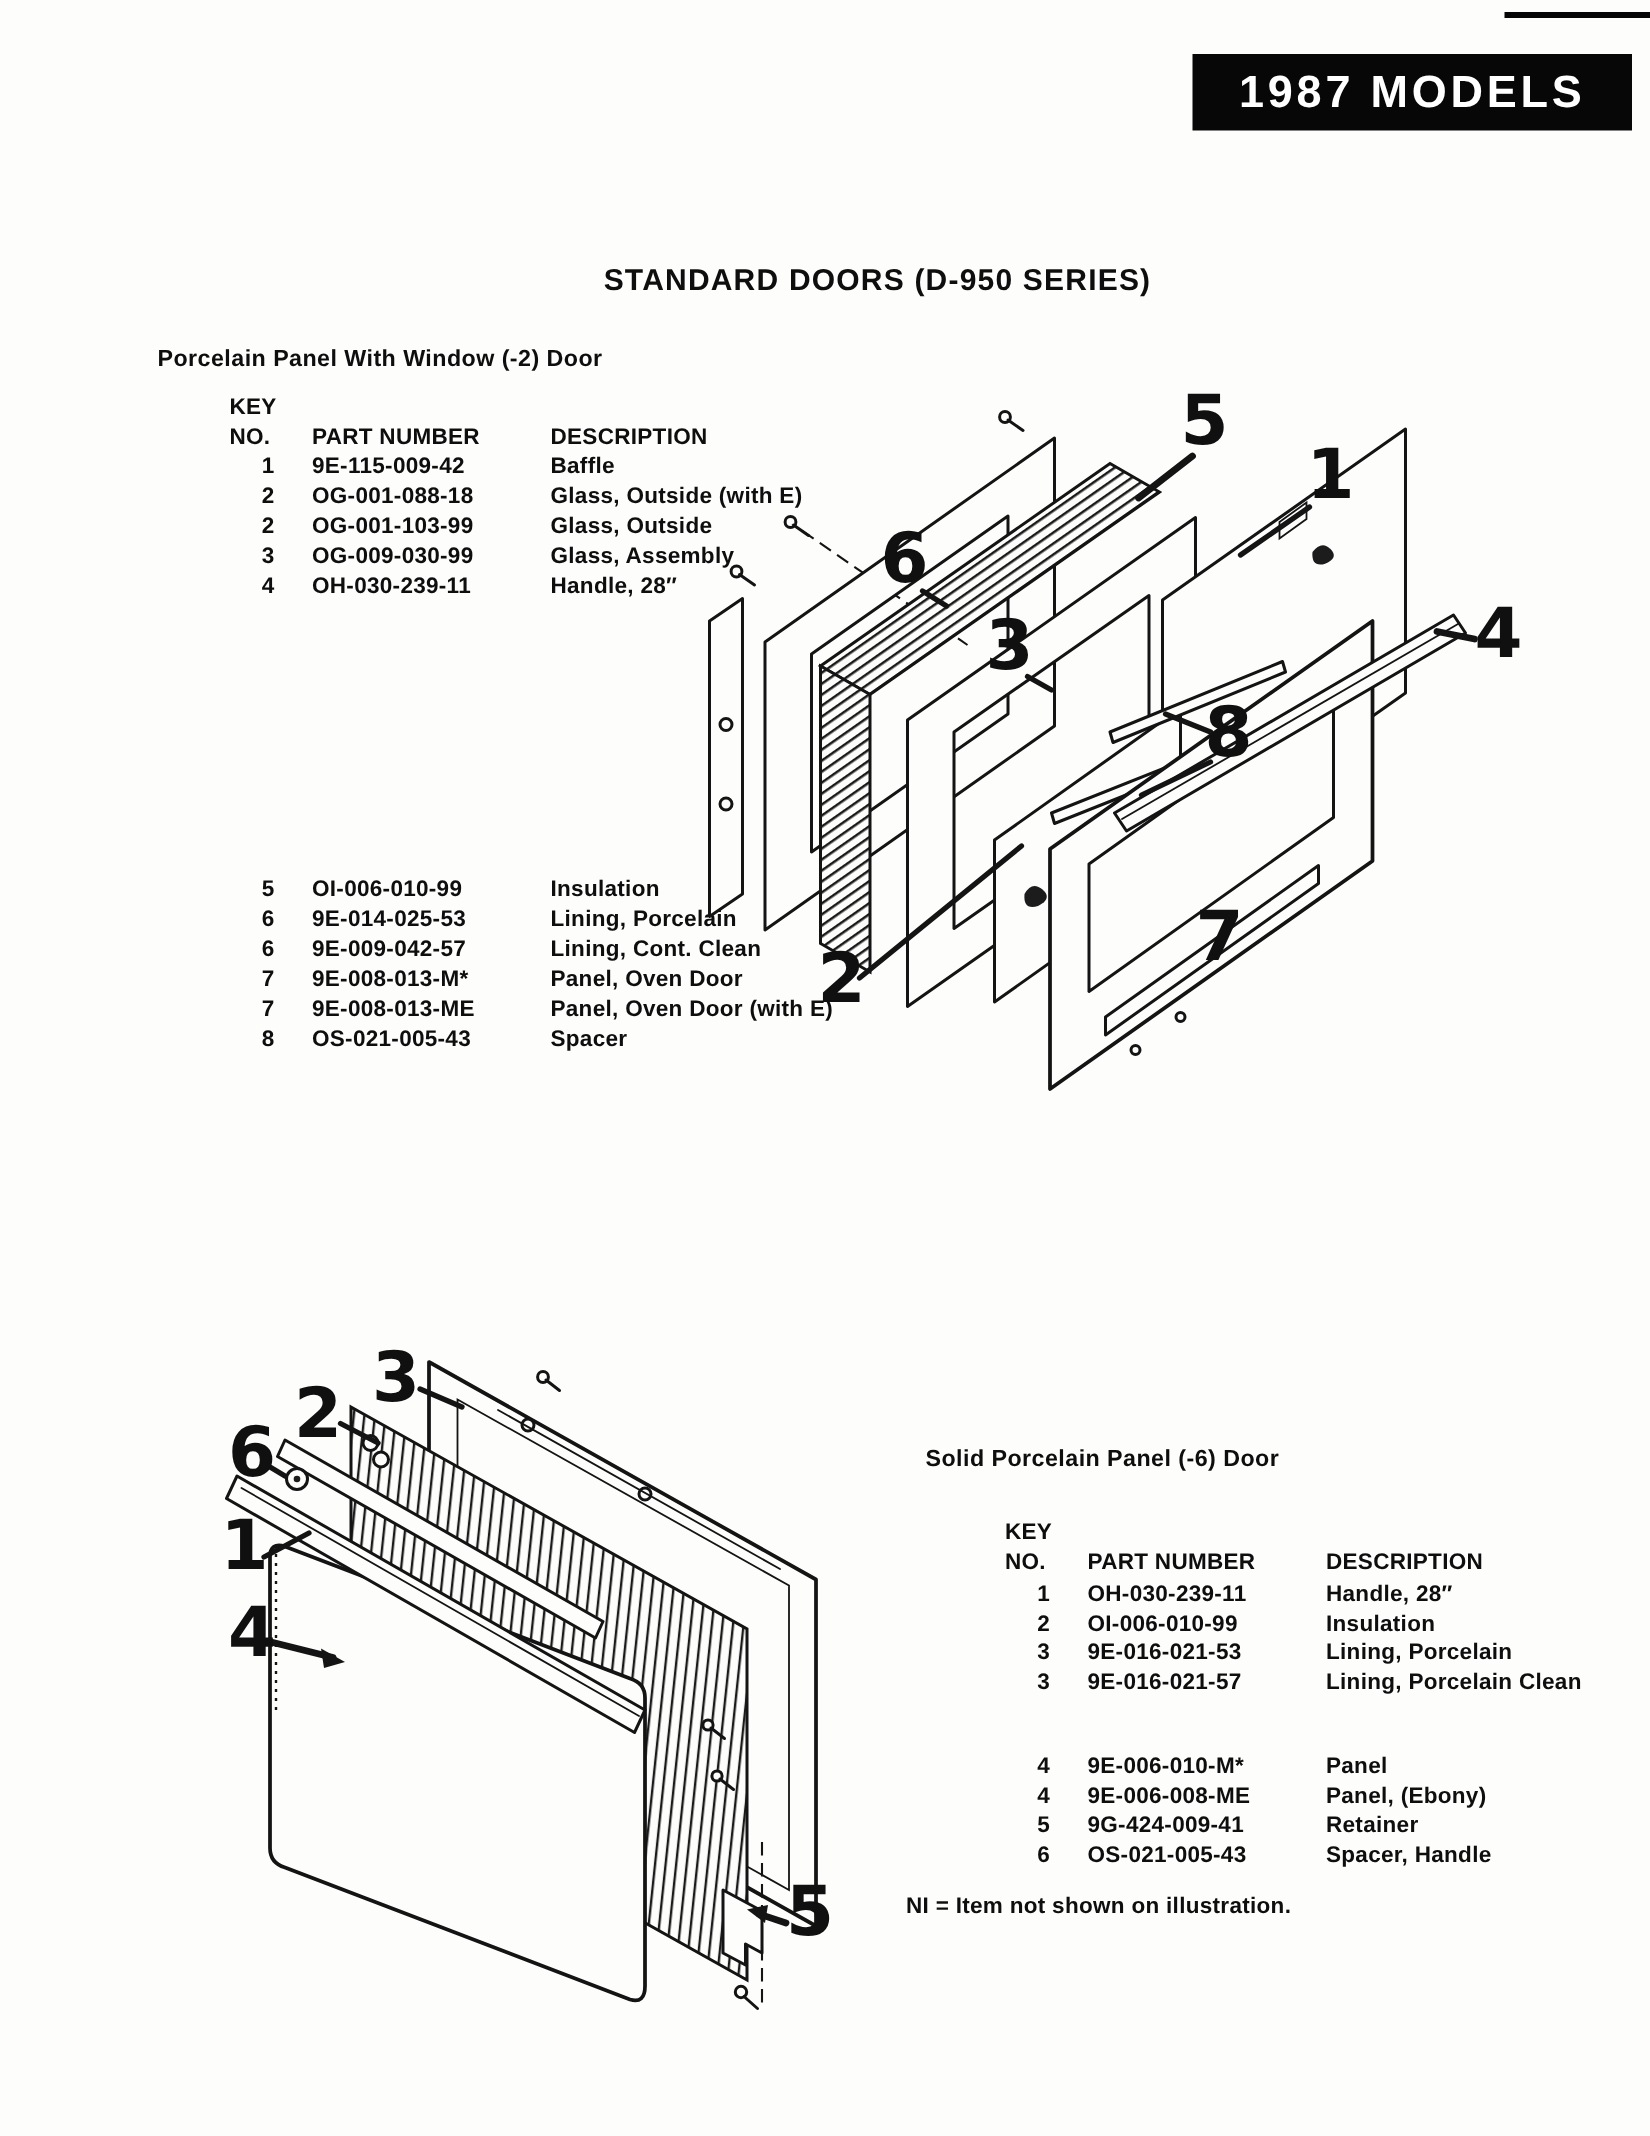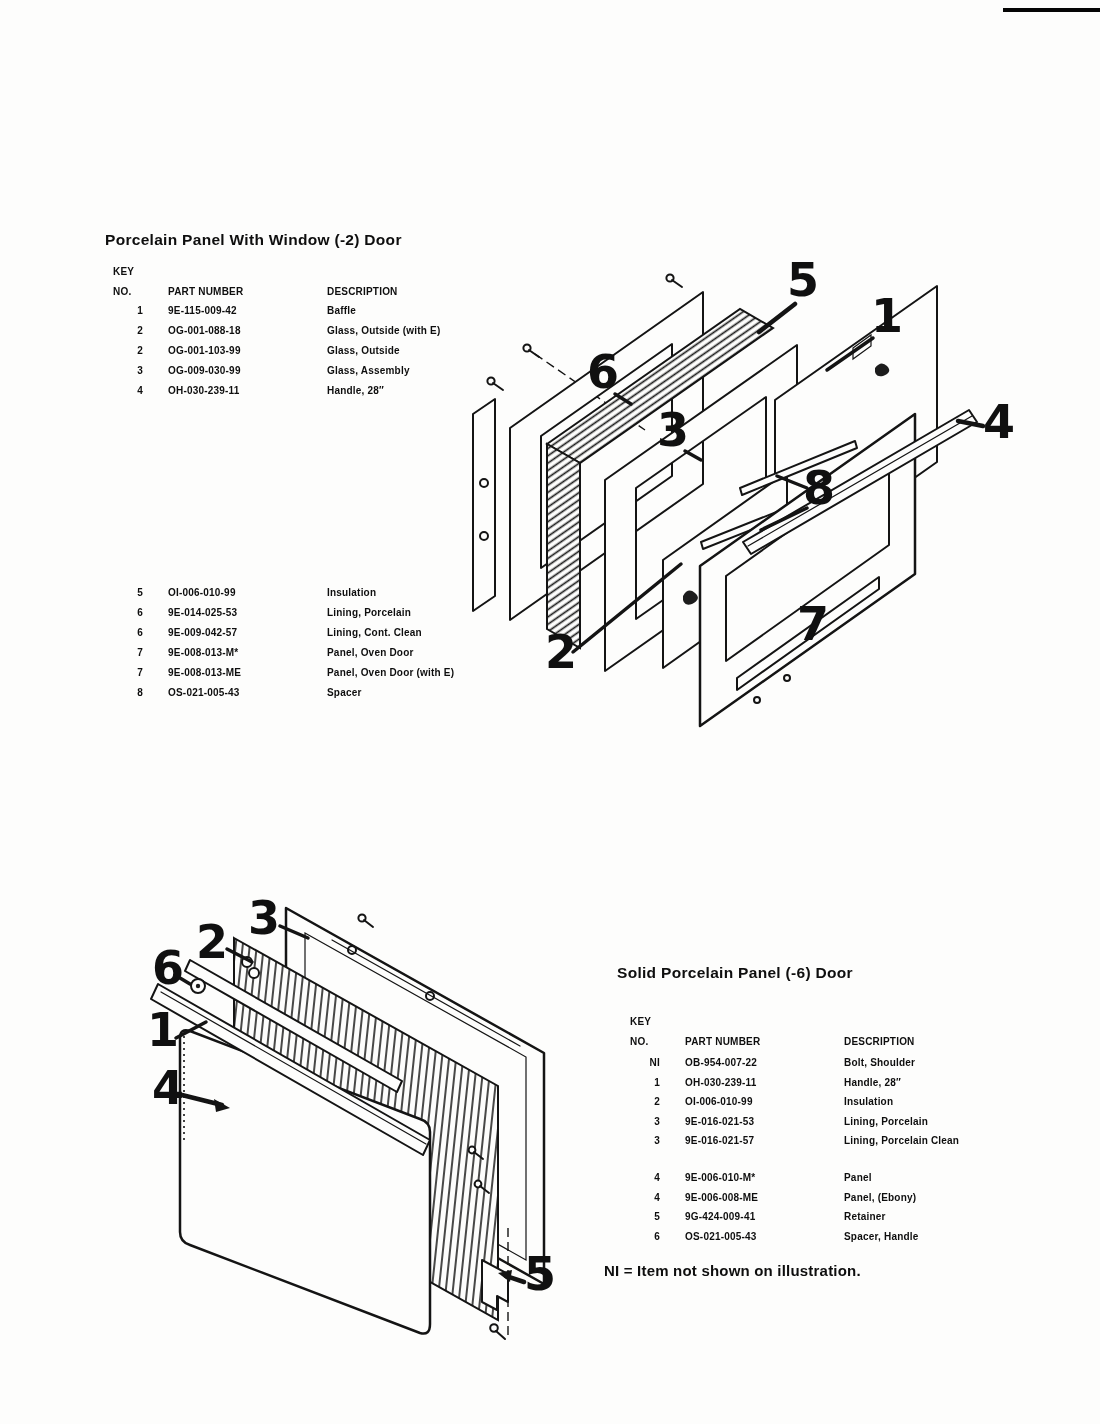--- a/index.html
+++ b/index.html
@@ -13,21 +13,21 @@
   .model-box{
     position:absolute;left:795px;top:36px;width:293px;height:51px;
     background:#070707;color:#fff;display:flex;align-items:center;justify-content:center;
     font-size:30px;font-weight:900;letter-spacing:2.5px;
   }
   .page-title{
     position:absolute;left:330px;top:176px;width:510px;text-align:center;
     font-size:20px;font-weight:900;letter-spacing:0.8px;
   }
   .section-title{position:absolute;font-size:15.5px;font-weight:900;letter-spacing:0.3px;}
-  .ptable{position:absolute;font-size:10px;letter-spacing:0.2px;}
+  .ptable{position:absolute;font-size:15px;letter-spacing:0.2px;margin-left:40px;}
   .trow{display:grid;grid-template-columns:48px 174px auto;line-height:20px;}
   .t2 .trow{line-height:19.5px;}
   .tno{text-align:right;padding-right:10px;}
   .theader .tno{text-align:left;padding-left:8px;}
   .tpart{padding-left:15px;white-space:nowrap;}
   .tdesc{white-space:nowrap;}
   .keylabel{padding-left:8px;line-height:20px;}
   .note{position:absolute;font-size:15px;letter-spacing:0.2px;}
   .diagram{position:absolute;}
   
@@ -42,21 +42,25 @@
   .co{font-family:"DejaVu Sans",sans-serif;font-weight:bold;font-size:46px;fill:#101010;}
   .speck{fill:#1c1c1c;stroke:none;}
 </style>
 </head>
 <body>
 
 <div class="page">
 
   <div class="topline"></div>
 
-
+  <div class="model-box">
+    <span>1987 MODELS</span>
+  </div>
+
+  <div class="page-title">STANDARD DOORS (D-950 SERIES)</div>
 
   <div class="section-title" style="left:105px;top:231px;">Porcelain Panel With Window (-2) Door</div>
 
   <div class="ptable" style="left:105px;top:262px;">
     <div class="keylabel">KEY</div>
     <div class="trow theader">
       <span class="tno">NO.</span>
       <span class="tpart">PART NUMBER</span>
       <span class="tdesc">DESCRIPTION</span>
     </div>
@@ -199,25 +203,20 @@
     <div class="keylabel">KEY</div>
     <div class="trow theader">
       <span class="tno">NO.</span>
       <span class="tpart">PART NUMBER</span>
       <span class="tdesc">DESCRIPTION</span>
     </div>
   </div>
 
   <div class="ptable t2" style="left:622px;top:1053px;">
     <div class="trow">
-      <span class="tno">NI</span>
-      <span class="tpart">OB-954-007-22</span>
-      <span class="tdesc">Bolt, Shoulder</span>
-    </div>
-    <div class="trow">
       <span class="tno">1</span>
       <span class="tpart">OH-030-239-11</span>
       <span class="tdesc">Handle, 28″</span>
     </div>
     <div class="trow">
       <span class="tno">2</span>
       <span class="tpart">OI-006-010-99</span>
       <span class="tdesc">Insulation</span>
     </div>
     <div class="trow">

